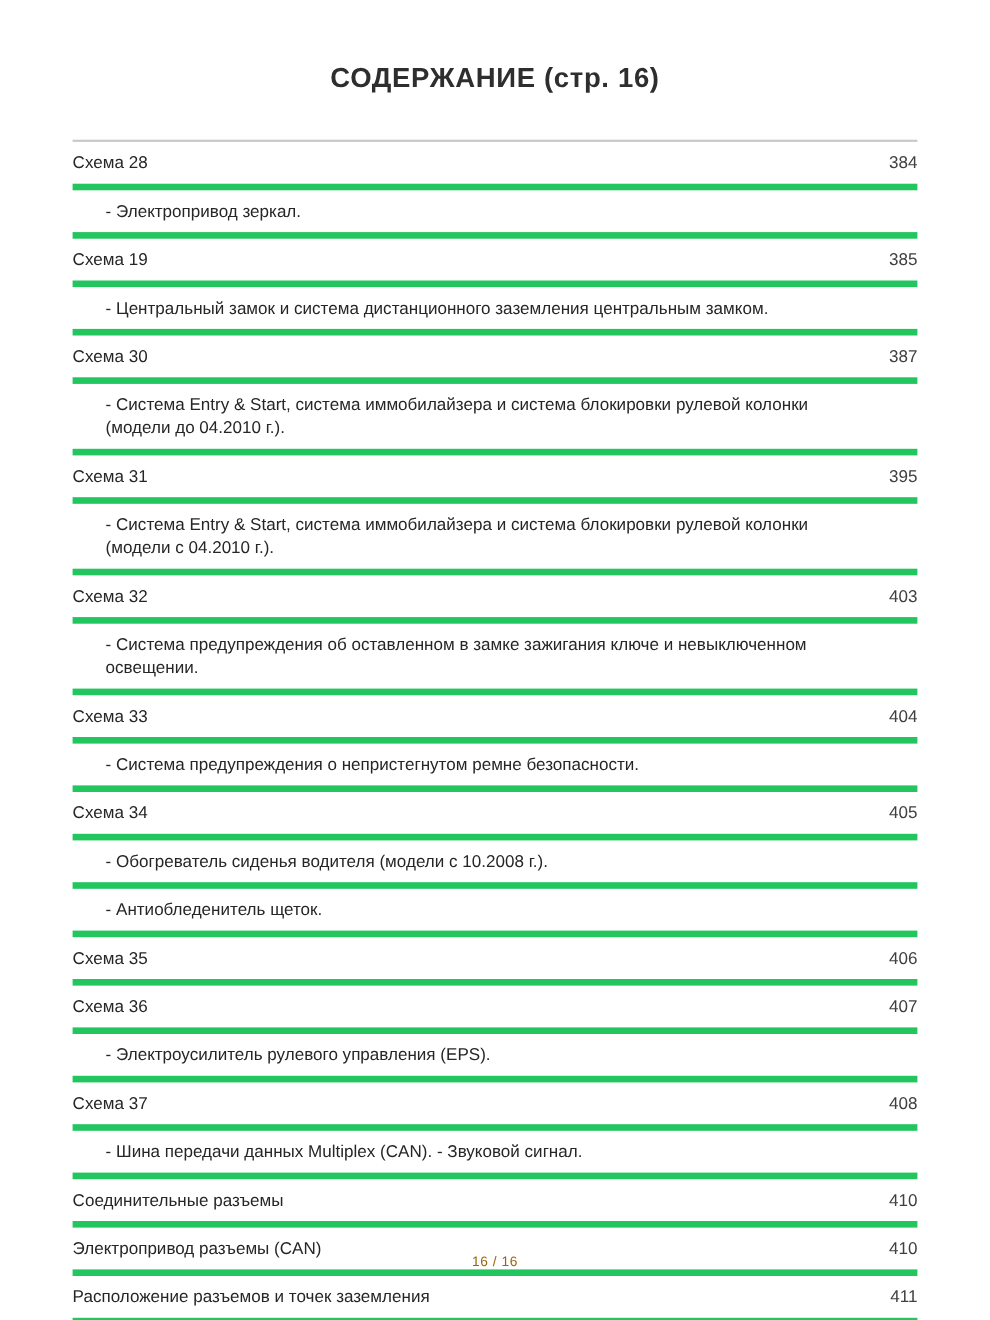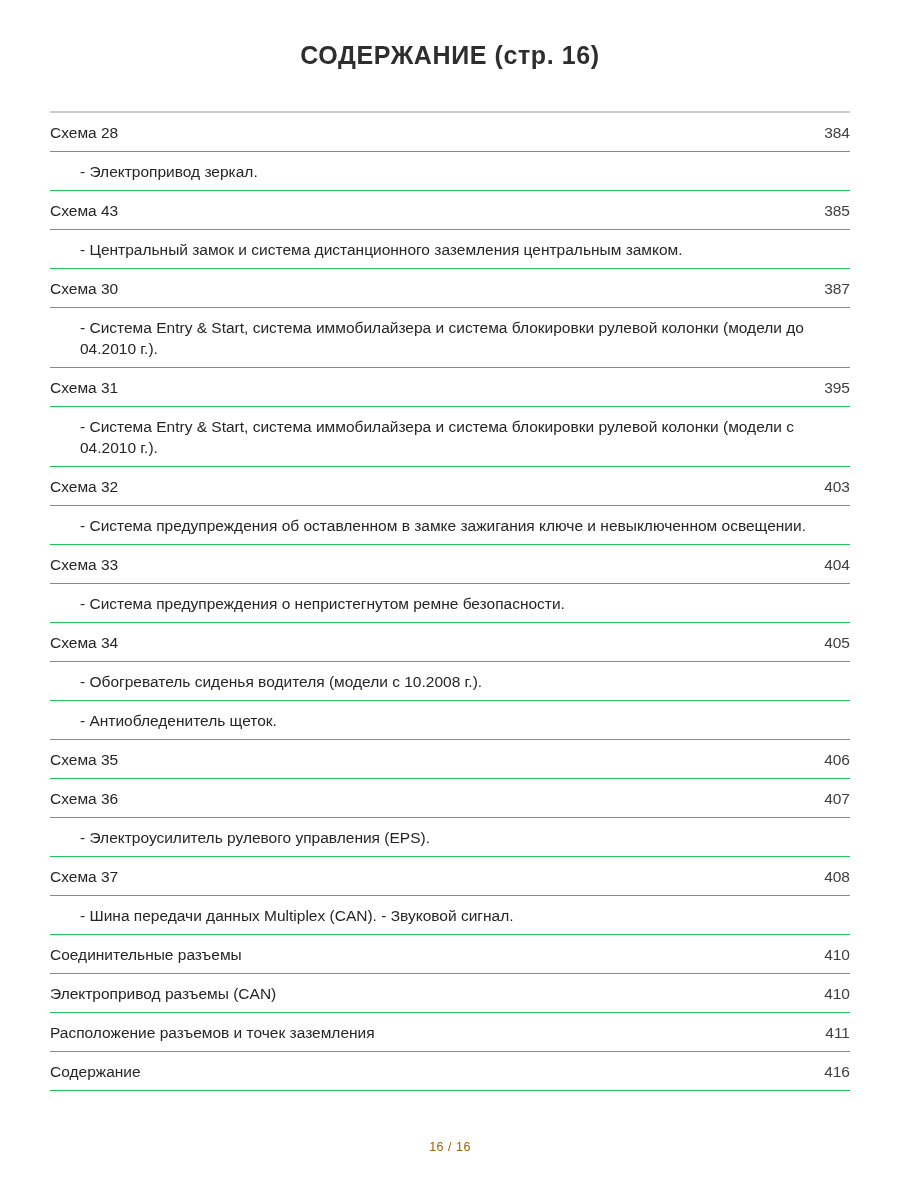--- a/index.html
+++ b/index.html
@@ -15,21 +15,21 @@
     color: #2b2b2b;
     -webkit-font-smoothing: antialiased;
     position: relative;
     overflow: hidden;
   }
 
   .page {
     width: 900px;
     height: 1136px;
     position: relative;
-    padding: 0;
+    padding: 16px;
   }
 
   
   .page-title {
     text-align: center;
     font-size: 25px;
     font-weight: bold;
     letter-spacing: 0.6px;
     color: #2e2e2e;
     padding-top: 40px;
@@ -45,21 +45,21 @@
 
   
   .toc {
     margin: 0 50px;
   }
 
   .toc-row {
     display: flex;
     align-items: center;
     justify-content: space-between;
-    border-bottom: 1px solid #22c55e;
+    border-bottom: 6px solid #22c55e;
     padding: 9px 0 8px 0;
     min-height: 34px;
   }
 
   .toc-row.sub {
     padding: 9px 0 8px 0;
   }
 
   .row-label {
     font-size: 15.5px;
@@ -108,21 +108,21 @@
   <div class="toc">
       <div class="toc-row">
         <span class="row-label">Схема 28</span>
         <span class="row-page">384</span>
       </div>
       <div class="toc-row sub">
         <span class="row-label">- Электропривод зеркал.</span>
         <span class="row-page"></span>
       </div>
       <div class="toc-row">
-        <span class="row-label">Схема 43</span>
+        <span class="row-label">Схема 19</span>
         <span class="row-page">385</span>
       </div>
       <div class="toc-row sub">
         <span class="row-label">- Центральный замок и система дистанционного заземления центральным замком.</span>
         <span class="row-page"></span>
       </div>
       <div class="toc-row">
         <span class="row-label">Схема 30</span>
         <span class="row-page">387</span>
       </div>

